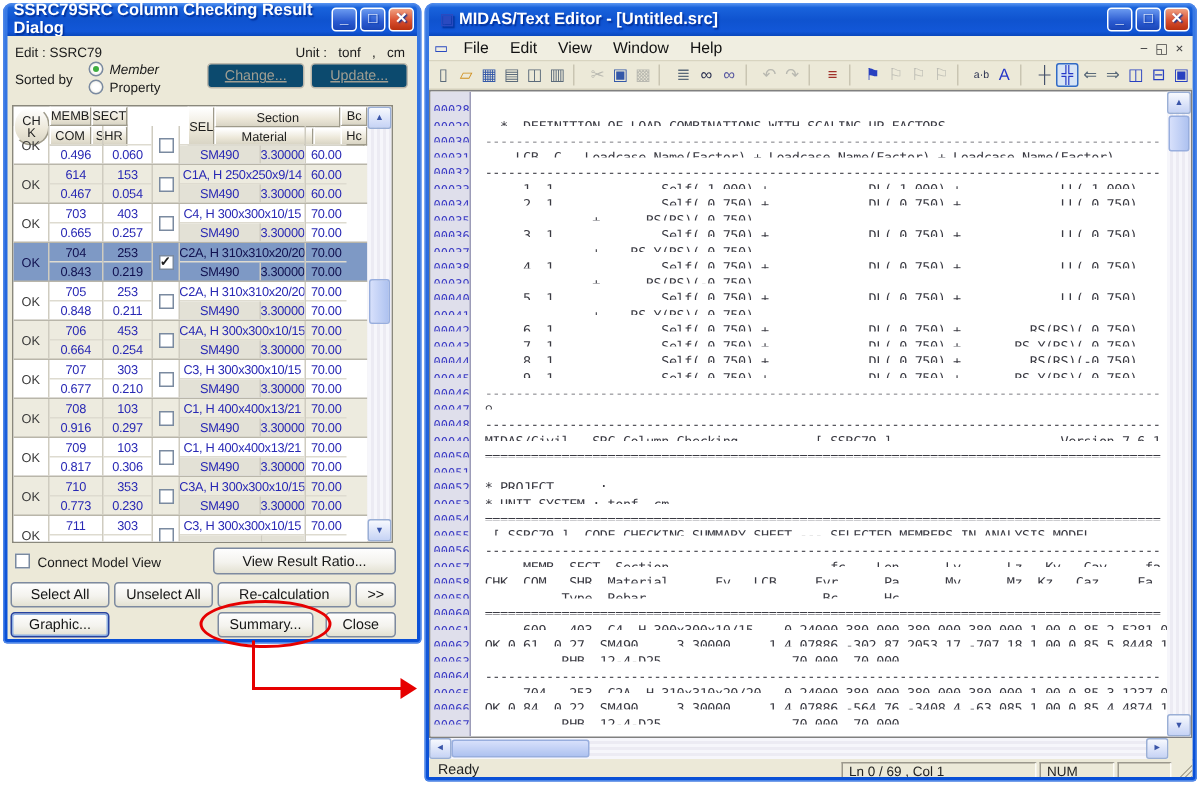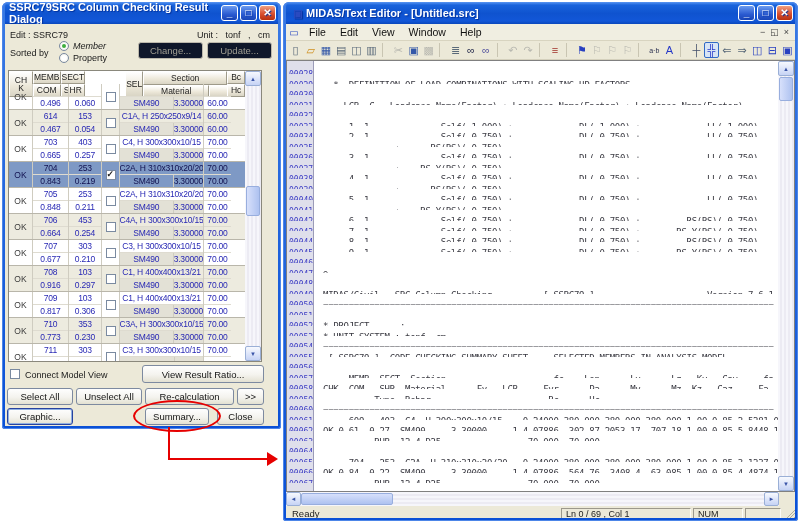--- a/index.html
+++ b/index.html
@@ -15,21 +15,21 @@
   .tbtns{margin-left:auto;display:flex;gap:2px;padding-right:2px;}
   .tbtn{width:17px;height:16px;border-radius:3px;border:1px solid #fff;box-sizing:border-box;
         display:flex;align-items:center;justify-content:center;color:#fff;font-size:10px;font-weight:bold;
         background:linear-gradient(#6a9af0,#2a5ad0 60%,#1a46b8);line-height:1;}
   .tbtn.close{background:linear-gradient(#f0a080,#da5030 55%,#b83010);}
   .xpbody{position:absolute;left:3px;top:22px;right:3px;bottom:3px;background:#ece9d8;overflow:hidden;}
   
   .btn{position:absolute;box-sizing:border-box;background:linear-gradient(#fefefe,#f4f3ee 55%,#e3e1d2);
        border:1px solid #7d8aa0;border-radius:3px;font-size:9.5px;color:#151515;
        display:flex;align-items:center;justify-content:center;cursor:default;}
-  .btn.dis{color:#a09e92;border-color:#bcb8ac;background:#0f172a;}
+  .btn.dis{color:#a09e92;border-color:#bcb8ac;background:#0c4a6e;text-decoration:underline;}
   .btn.focus{border-color:#27429e;box-shadow:inset 0 0 0 1px #8fb0e2;}
   
   .lbl{position:absolute;font-size:9px;color:#1a1a1a;white-space:pre;}
   .rad{position:absolute;width:10px;height:10px;border-radius:50%;border:1px solid #7a8aa0;
        background:radial-gradient(#fff 40%,#e6e4d6);box-sizing:border-box;}
   .rad.on::after{content:"";position:absolute;left:2px;top:2px;width:4px;height:4px;border-radius:50%;background:#3fae3f;}
   .cb{display:inline-block;width:10px;height:10px;border:1px solid #7a8aa0;background:#fff;box-sizing:border-box;
       position:relative;font-size:9px;line-height:9px;color:#1d1d1d;text-align:center;}
   .cb.on::after{content:"\2713";position:absolute;left:0;top:-1px;font-weight:bold;}
   
@@ -127,21 +127,21 @@
       <span class="rad on" style="left:54px;top:17px;"></span>
       <span class="lbl" style="left:68px;top:17px;font-style:italic;">Member</span>
       <span class="rad" style="left:54px;top:29px;"></span>
       <span class="lbl" style="left:68px;top:29px;">Property</span>
       <div class="btn dis" style="left:133px;top:18px;width:65px;height:17px;">Change...</div>
       <div class="btn dis" style="left:202px;top:18px;width:65px;height:17px;">Update...</div>
 
       <div id="dtable">
         <div class="tclip">
           <div class="thead">
-            <div class="hcell w-chk" style="flex:none;flex-direction:column;">
+            <div class="hcell w-chk" style="flex:none;flex-direction:column;border-radius:12px;">
               <span>CH</span>
                 <span>K</span>
             </div>
             <div class="hstack w-memb">
               <div class="hcell">MEMB</div>
               <div class="hcell">COM</div>
             </div>
             <div class="hstack w-sect">
               <div class="hcell">SECT</div>
               <div class="hcell">SHR</div>

